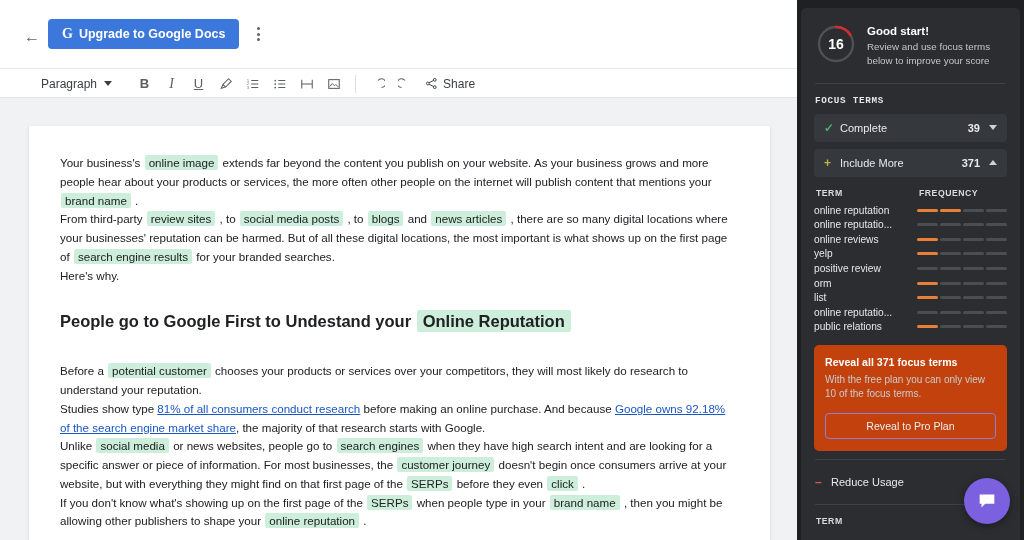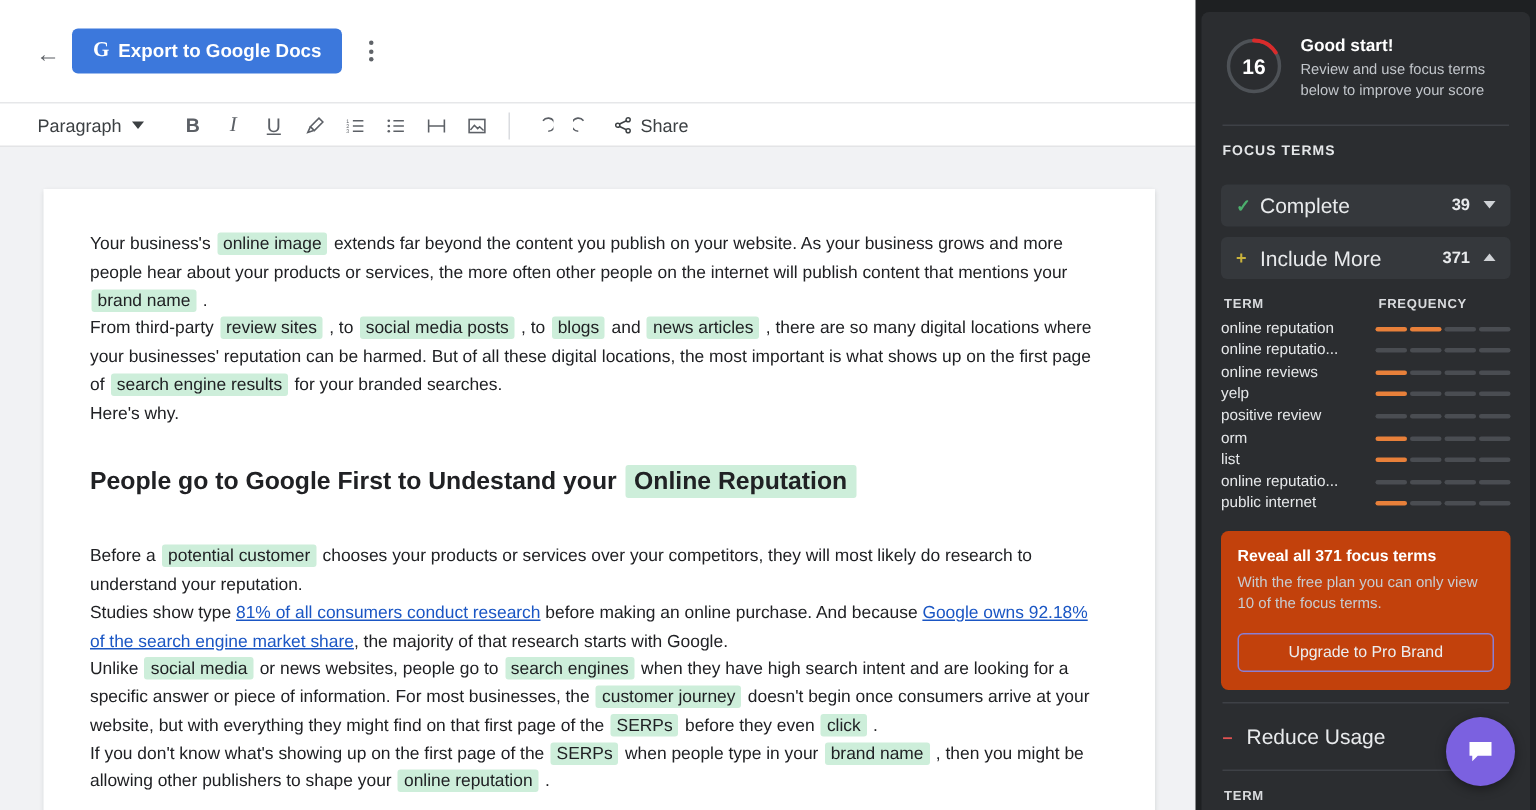--- a/index.html
+++ b/index.html
@@ -55,21 +55,21 @@
     display: flex; flex-direction: column; align-items: center;
     justify-content: center; gap: 2.5px; cursor: pointer;
   }
   .kebab i { width: 3px; height: 3px; background: #5f6368; border-radius: 50%; display: block; }
 
   .ed-toolbar {
     background: #ffffff;
     height: 30px;
     border-top: 1px solid #e6e7e9;
     display: flex; align-items: center;
-    padding: 0 16px; gap: 2px;
+    padding: 0 32px; gap: 2px;
     position: relative;
   }
   .ed-toolbar::after {
     content: ""; position: absolute; left: 0; right: 0; bottom: 0;
     height: 1px; background: #e3e4e6;
   }
   .para-sel {
     display: flex; align-items: center; gap: 7px;
     font-size: 12px; color: #3c4043;
     padding: 4px 8px 4px 9px; border-radius: 3px;
@@ -146,32 +146,32 @@
     position: absolute; inset: 0; display: flex;
     align-items: center; justify-content: center;
     font-size: 14px; font-weight: bold; color: #ffffff;
   }
   .score-txt { padding-top: 1px; }
   .score-title { font-size: 11.5px; font-weight: bold; color: #ffffff; }
   .score-desc { font-size: 9.8px; color: #c2c6cb; line-height: 1.42; margin-top: 3px; }
   .sb-rule { height: 1px; background: #3e4146; margin: 13px 1px 11px 1px; }
   .sec-label {
     font-size: 9.3px; font-weight: bold; color: #e4e6e8;
-    letter-spacing: 0.7px; padding-left: 1px; margin-bottom: 18px;
+    letter-spacing: 0.7px; padding-left: 1px; margin-bottom: 8px; font-family: Liberation Mono, monospace;
   }
   .acc {
     background: #35383c; border-radius: 4px;
     height: 28px; display: flex; align-items: center;
     padding: 0 10px; margin-bottom: 7px; cursor: pointer;
   }
   .acc-ico { font-size: 12px; width: 14px; font-weight: bold; }
   .ico-check { color: #4caf6d; }
   .ico-plus { color: #c9b23c; }
   .ico-minus { color: #e05252; }
-  .acc-label { font-size: 14px; color: #e8eaec; flex: 1; margin-left: 2px; }
+  .acc-label { font-size: 11px; color: #e8eaec; flex: 1; margin-left: 2px; }
   .acc-count { font-size: 11px; color: #e8eaec; font-weight: bold; margin-right: 9px; }
   .tri { width: 0; height: 0; border-left: 4px solid transparent; border-right: 4px solid transparent; }
   .tri-dn { border-top: 5px solid #cfd2d6; }
   .tri-up { border-bottom: 5px solid #cfd2d6; }
   .tbl-head {
     display: flex; padding: 4px 2px 5px 2px;
     font-size: 8.7px; font-weight: bold; color: #d9dbde;
     letter-spacing: 0.5px;
   }
   .th-term { width: 103px; }
@@ -215,21 +215,21 @@
 <body>
 
 <div id="app">
 
   <div class="editor-pane">
 
     <div class="ed-header">
       <div class="back-arrow">←</div>
       <button class="export-btn">
         <span class="gicon">G</span>
-        <span>Export to Google Docs</span>
+        <span>Upgrade to Google Docs</span>
       </button>
       <div class="kebab">
           <i></i>
           <i></i>
           <i></i>
         </div>
     </div>
 
     <div class="ed-toolbar">
       <div class="para-sel">
@@ -451,34 +451,34 @@
           <div class="term-row">
             <div class="t-name">online reputatio...</div>
             <div class="t-bar">
               <span class="seg" style="background: rgb(74, 77, 82);"></span>
               <span class="seg" style="background: rgb(74, 77, 82);"></span>
               <span class="seg" style="background: rgb(74, 77, 82);"></span>
               <span class="seg" style="background: rgb(74, 77, 82);"></span>
             </div>
           </div>
           <div class="term-row">
-            <div class="t-name">public internet</div>
+            <div class="t-name">public relations</div>
             <div class="t-bar">
               <span class="seg on" style="background: rgb(232, 128, 58);"></span>
               <span class="seg" style="background: rgb(74, 77, 82);"></span>
               <span class="seg" style="background: rgb(74, 77, 82);"></span>
               <span class="seg" style="background: rgb(74, 77, 82);"></span>
             </div>
           </div>
         </div>
 
       <div class="upsell">
         <div class="up-title">Reveal all 371 focus terms</div>
         <div class="up-desc">With the free plan you can only view 10 of the focus terms.</div>
-        <button class="up-btn">Upgrade to Pro Brand</button>
+        <button class="up-btn">Reveal to Pro Plan</button>
       </div>
 
       <div class="bot-rule"></div>
 
       <div class="acc" style="background:transparent;padding-left:1px;margin-bottom:2px;">
         <span class="acc-ico ico-minus">–</span>
         <span class="acc-label">Reduce Usage</span>
         <span class="tri tri-up"></span>
       </div>
 

